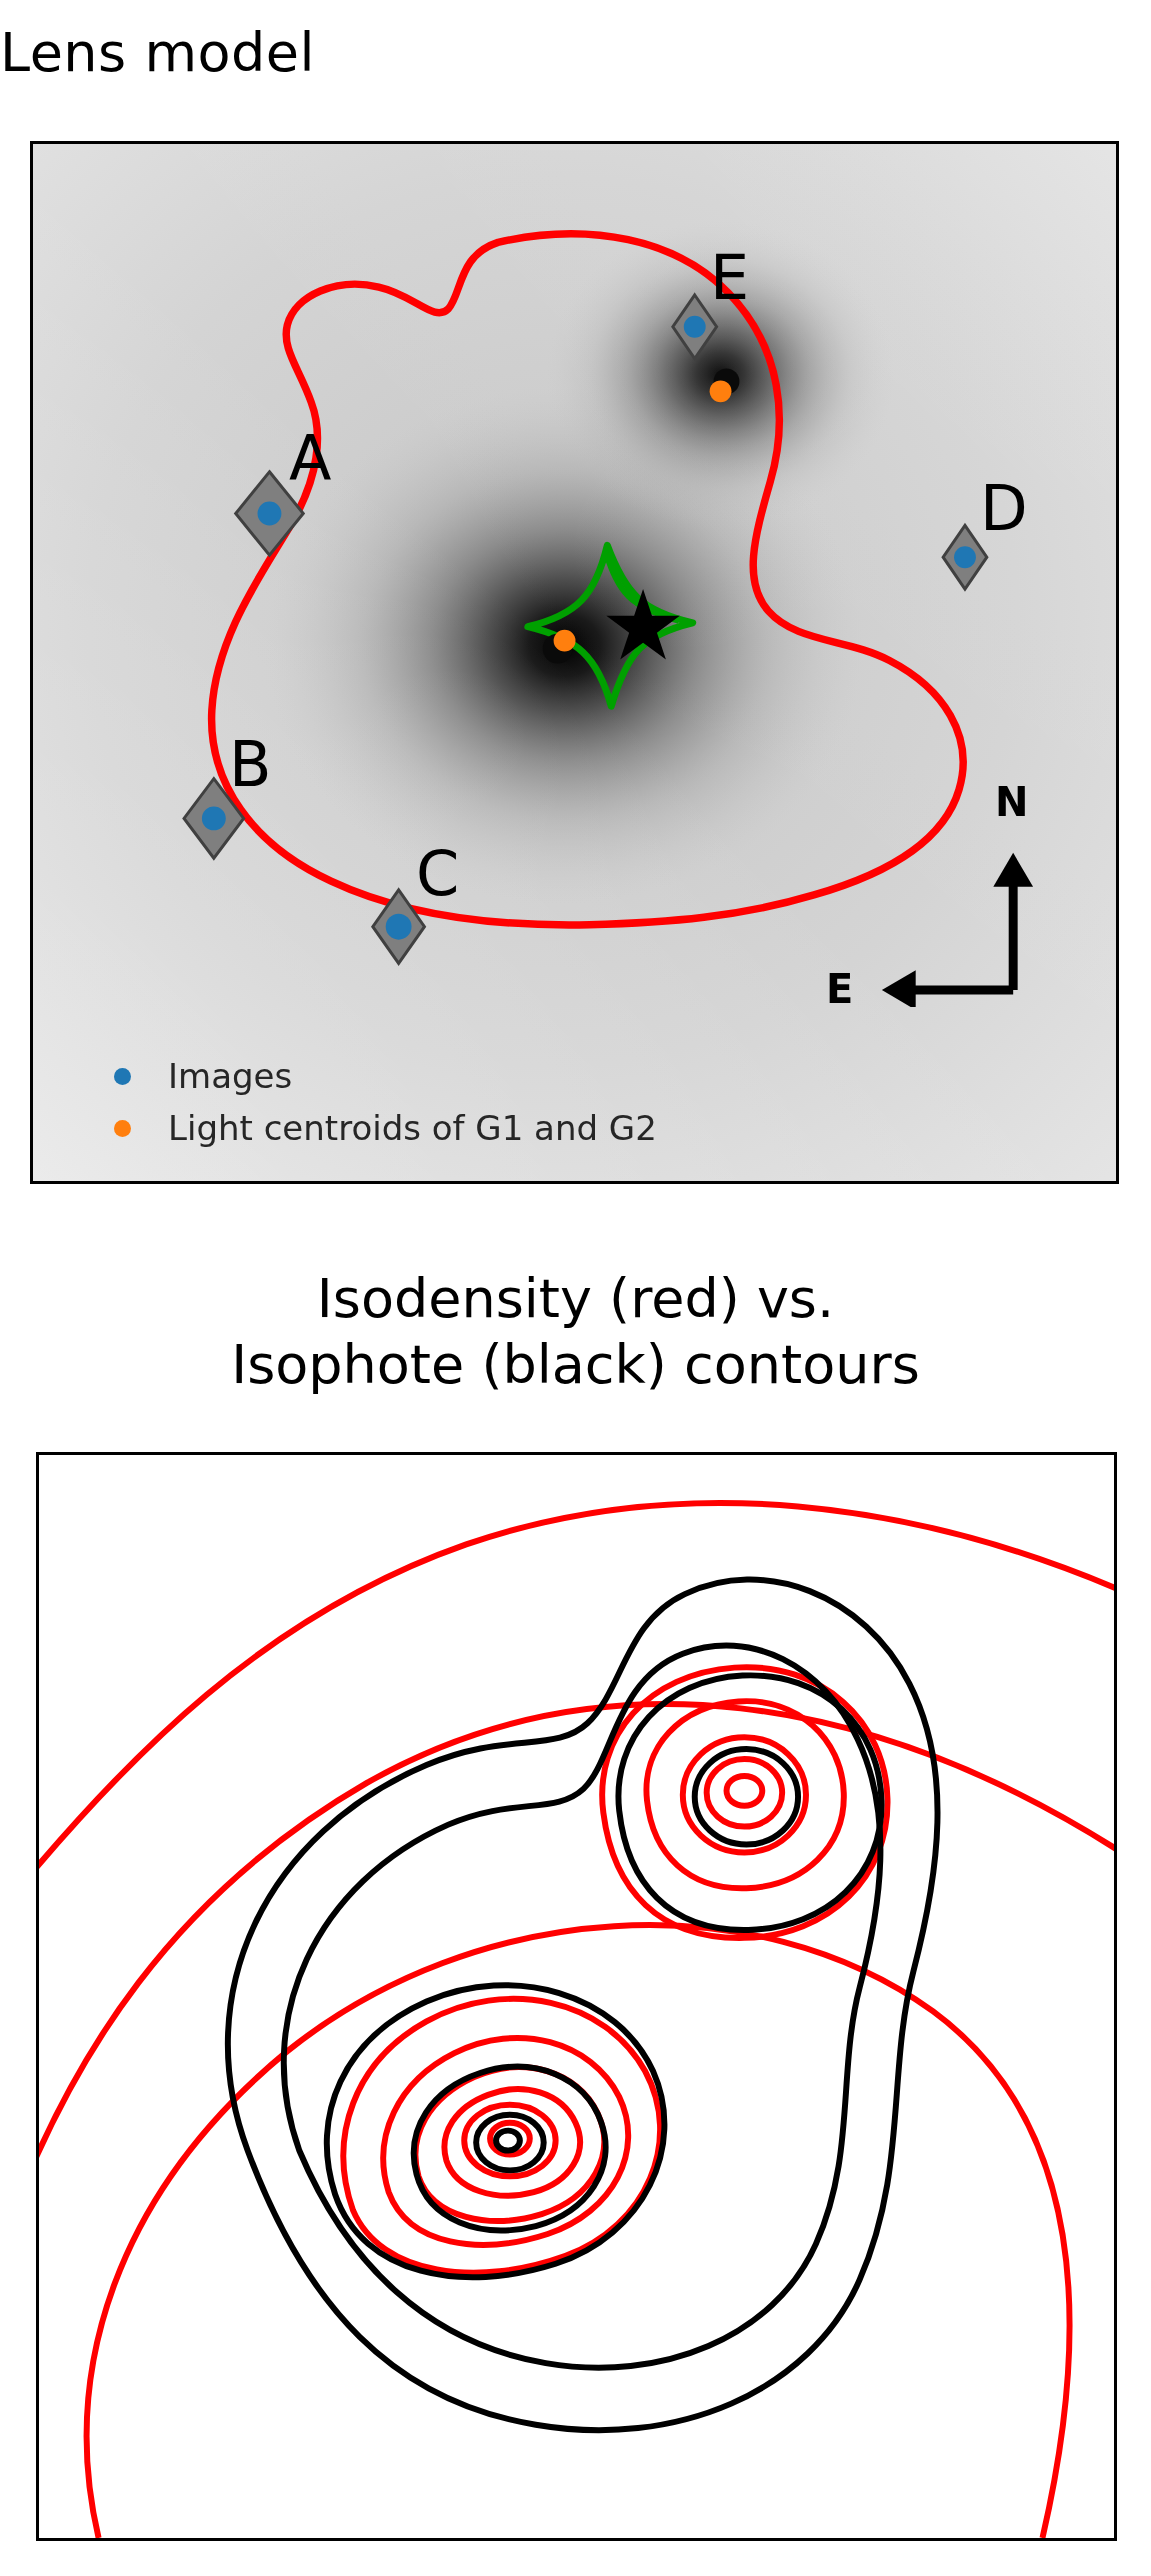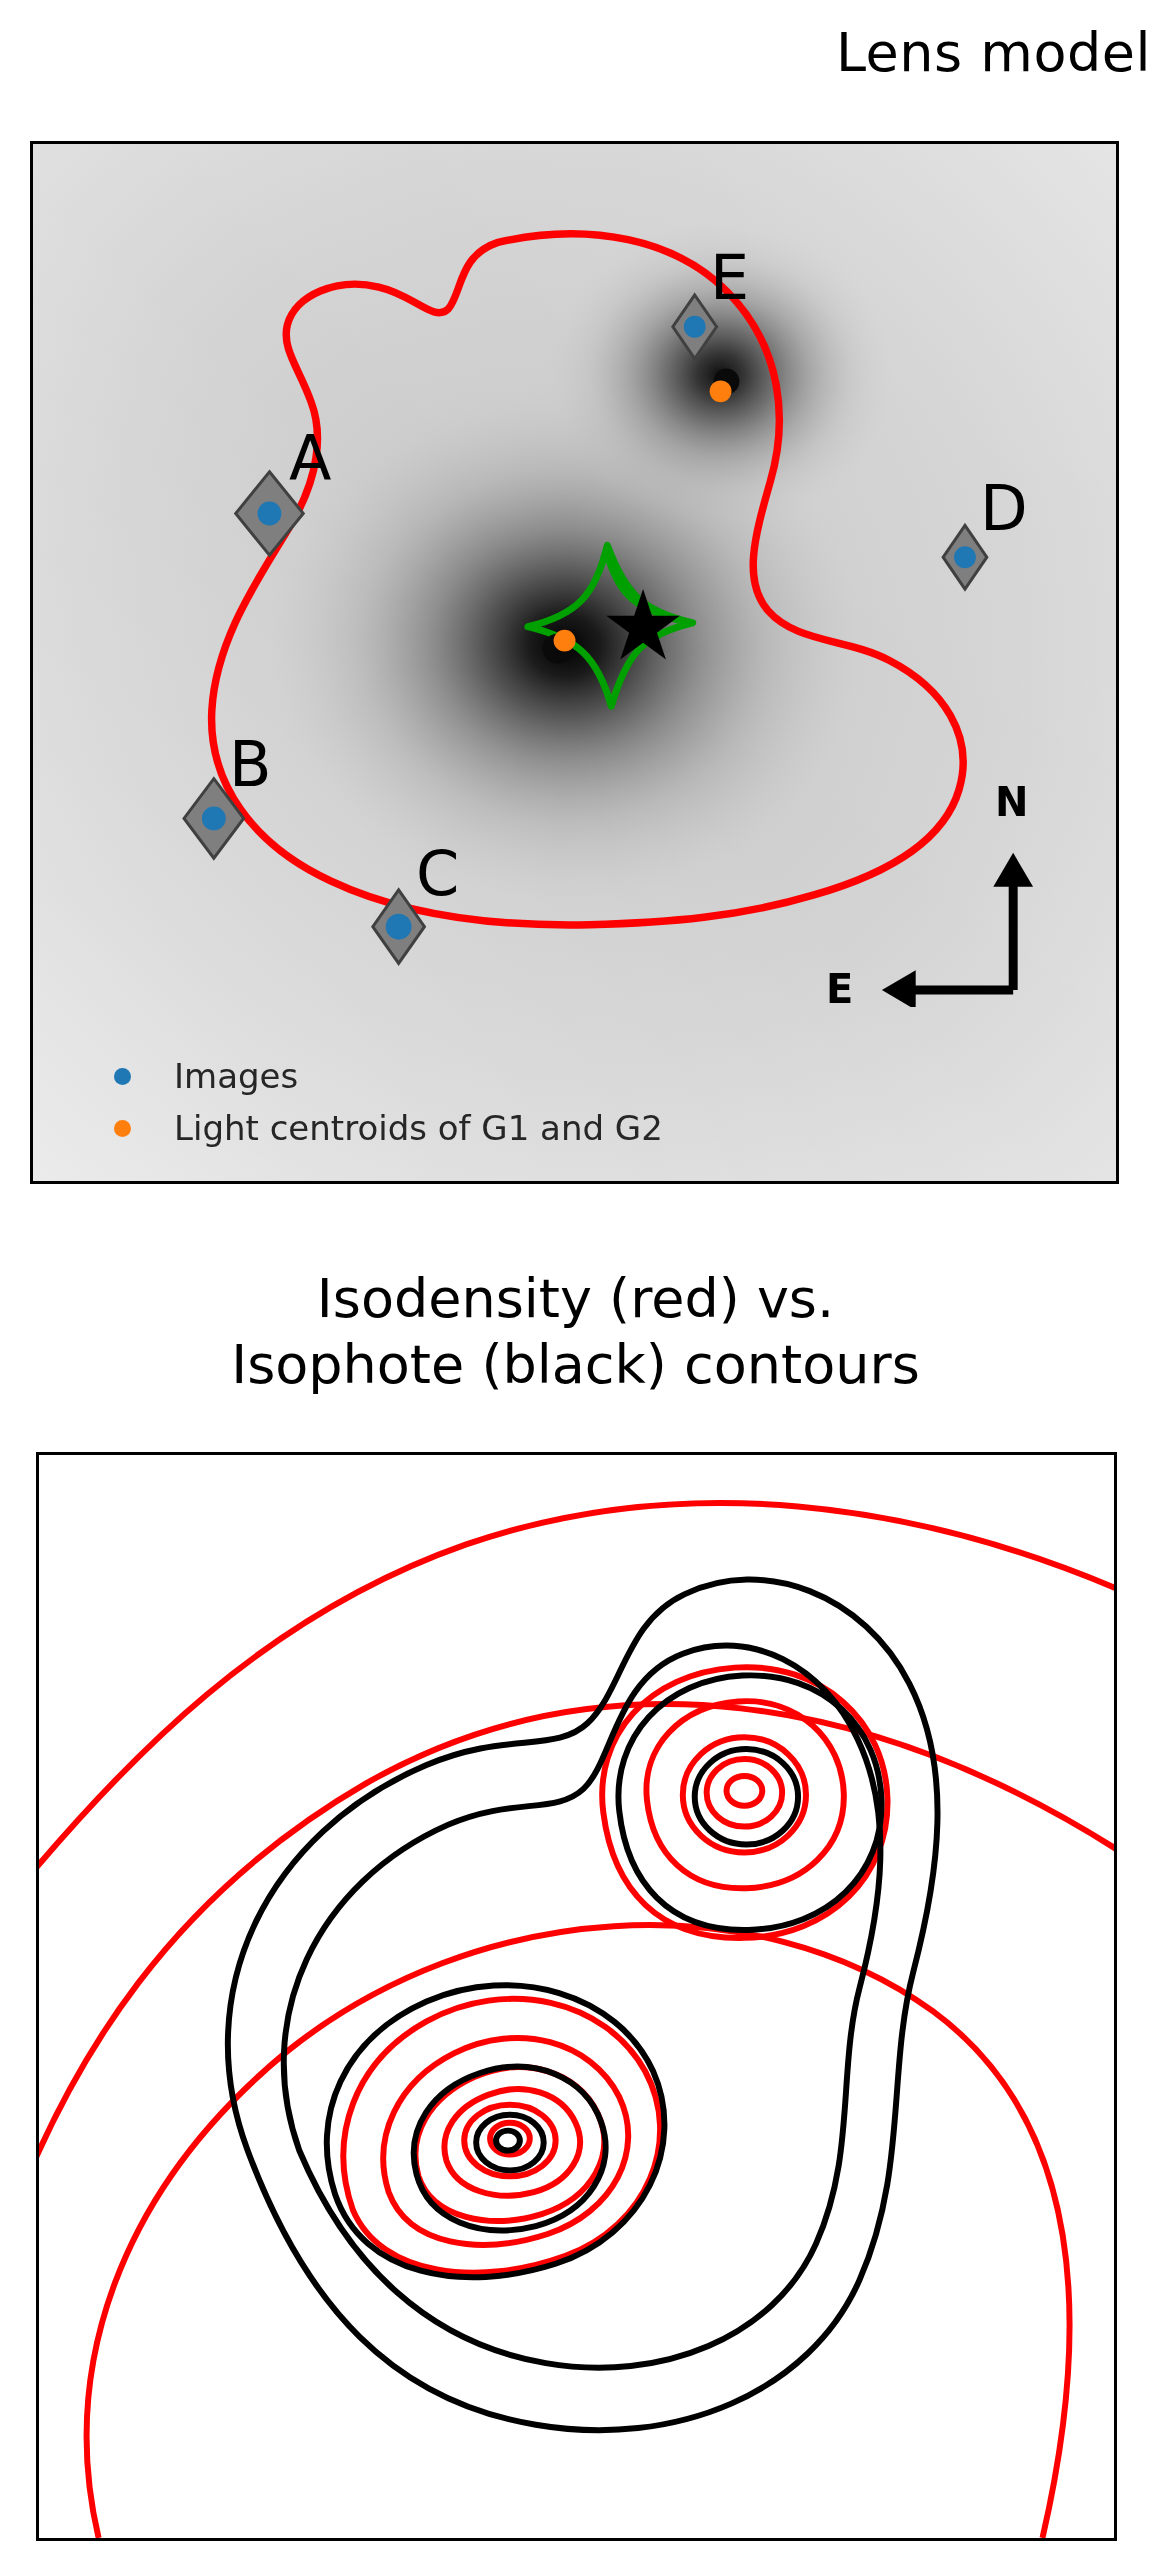--- a/index.html
+++ b/index.html
@@ -20,21 +20,21 @@
     position: relative;
     background: #ffffff;
   }
 
   
   .panel1-title {
     position: absolute;
     left: 0;
     top: 22px;
     width: 1151px;
-    text-align: right;
+    text-align: left;
     font-size: 54px;
     color: #000000;
     letter-spacing: 0.5px;
     line-height: 62px;
     white-space: nowrap;
   }
   .panel1 {
     position: absolute;
     left: 30px;
     top: 141px;
@@ -56,21 +56,21 @@
     position: absolute;
     left: 48px;
     bottom: 36px;
     display: flex;
     flex-direction: column;
     gap: 18px;
   }
   .legend-row {
     display: flex;
     align-items: center;
-    gap: 10px;
+    gap: 4px;
   }
   .legend-swatch-box {
     width: 83px;
     display: flex;
     justify-content: center;
     align-items: center;
   }
   .legend-dot {
     width: 17px;
     height: 17px;

